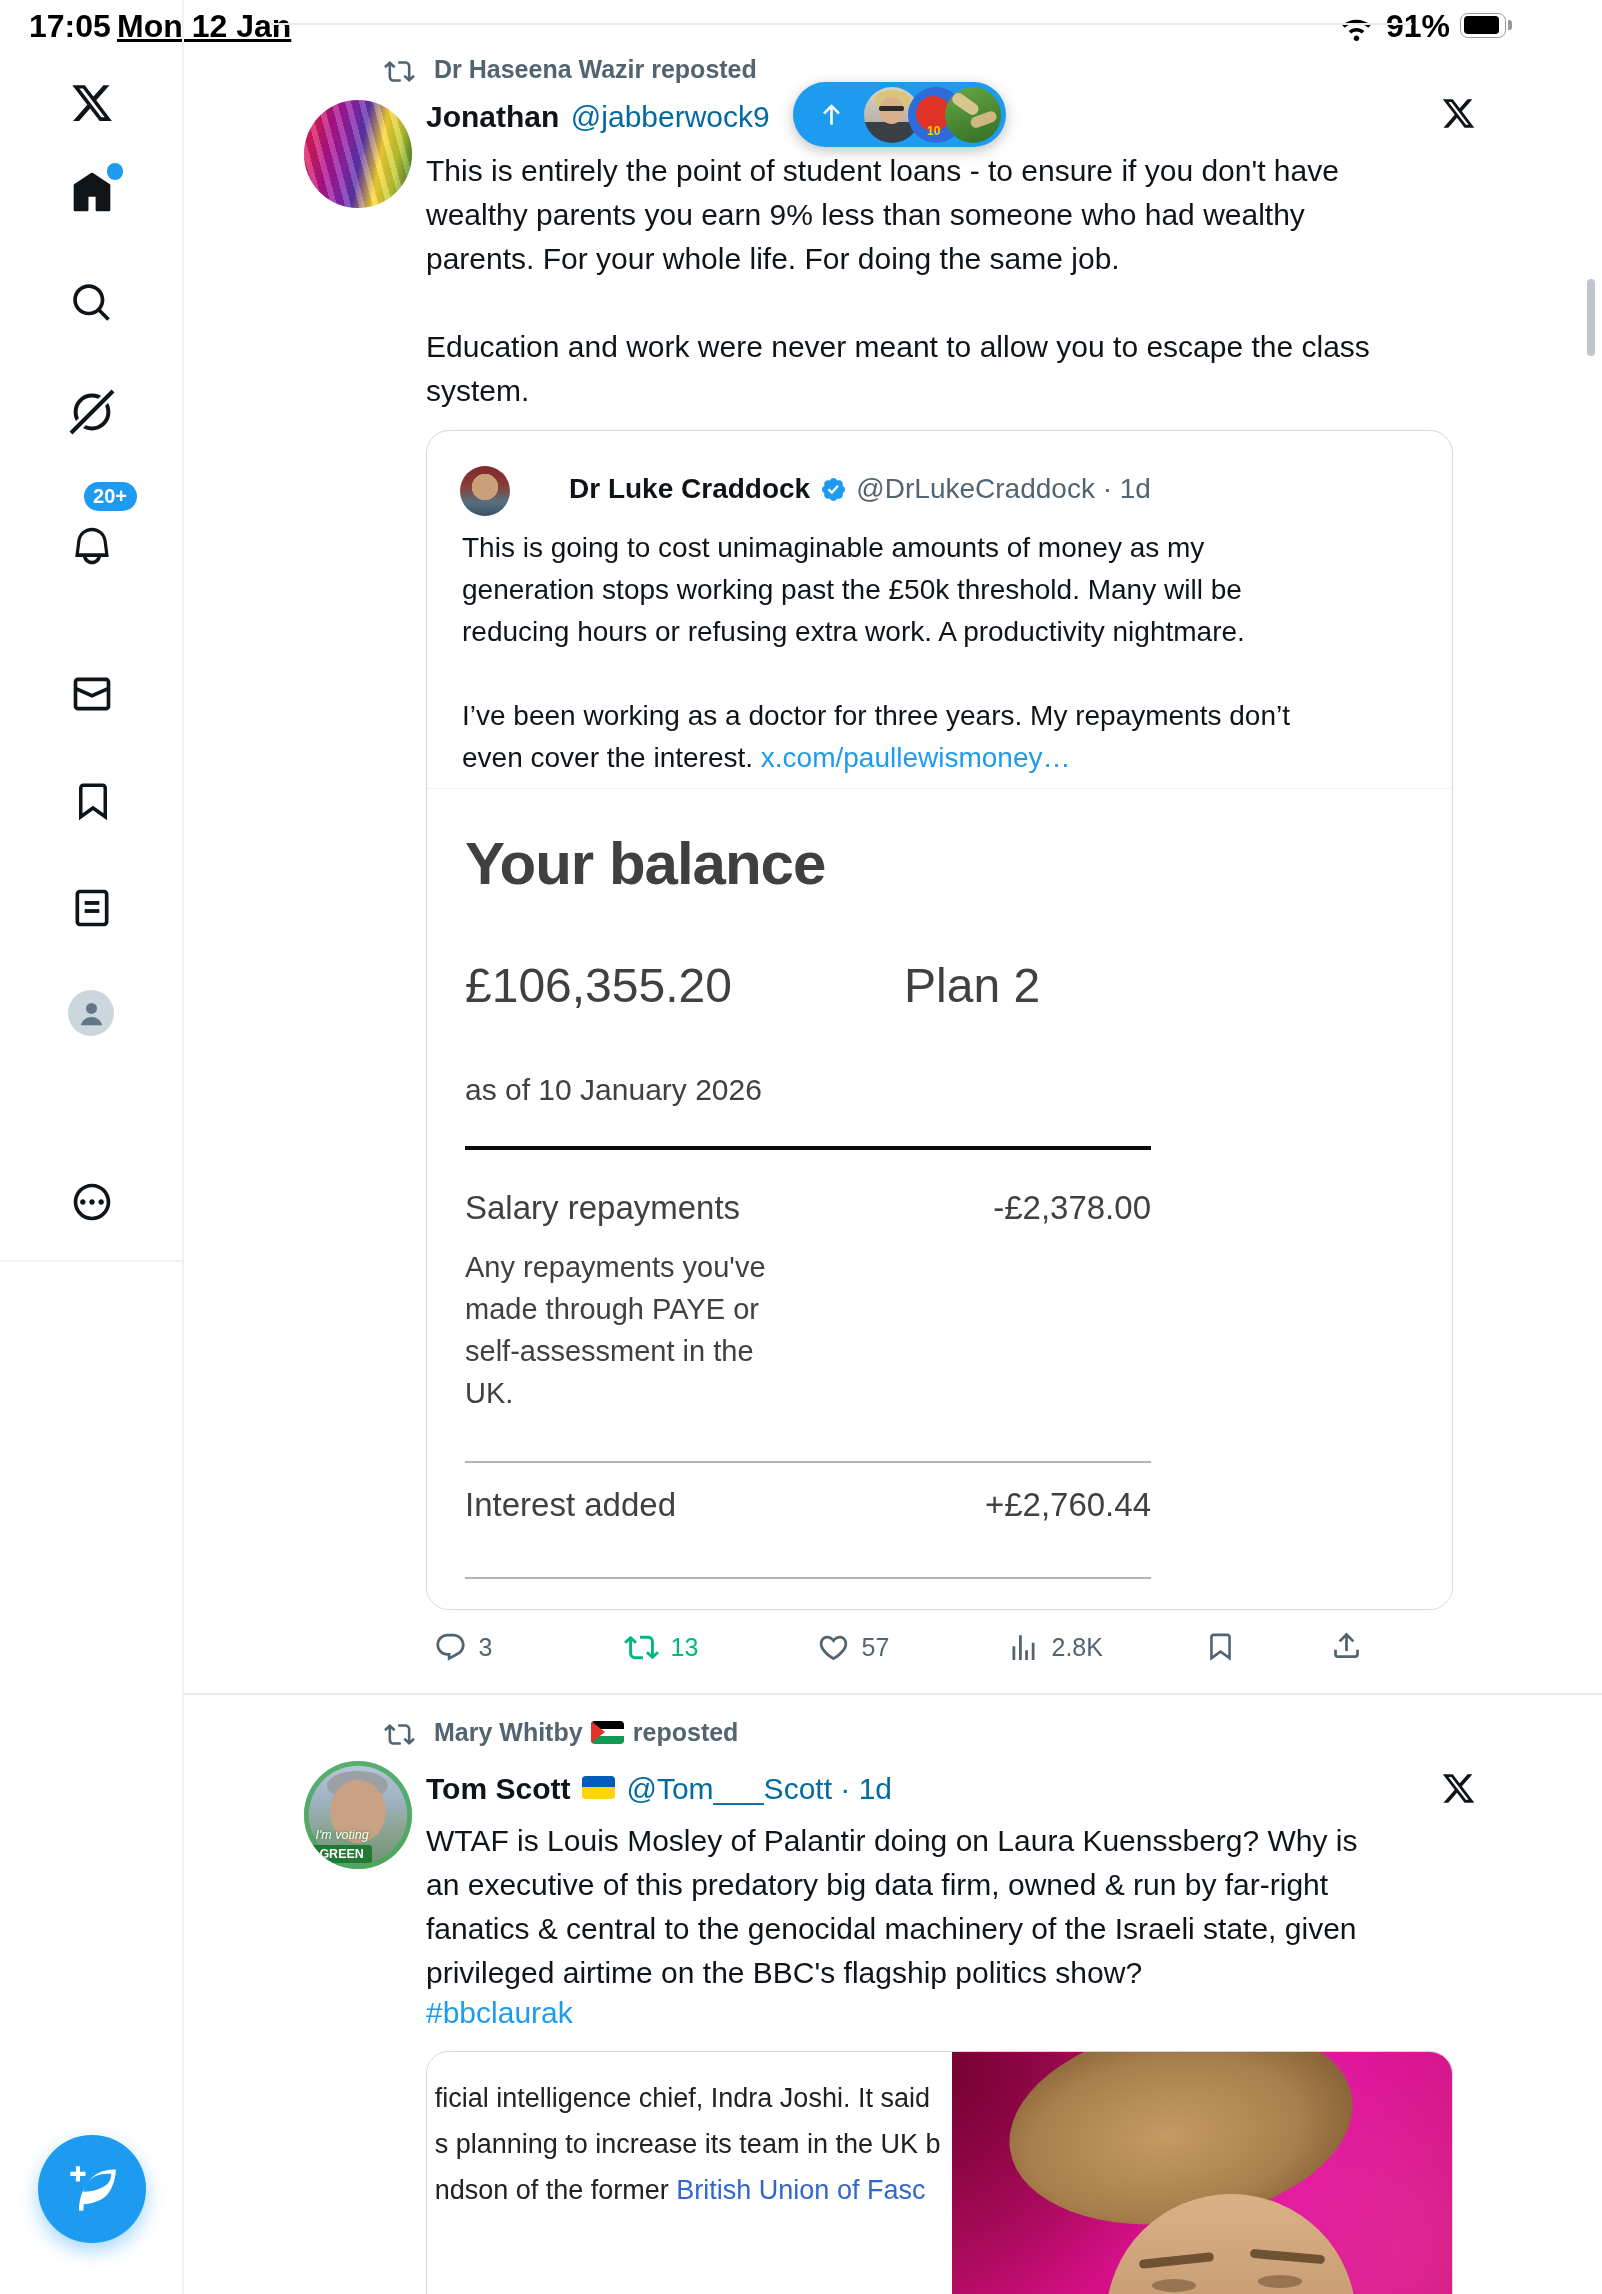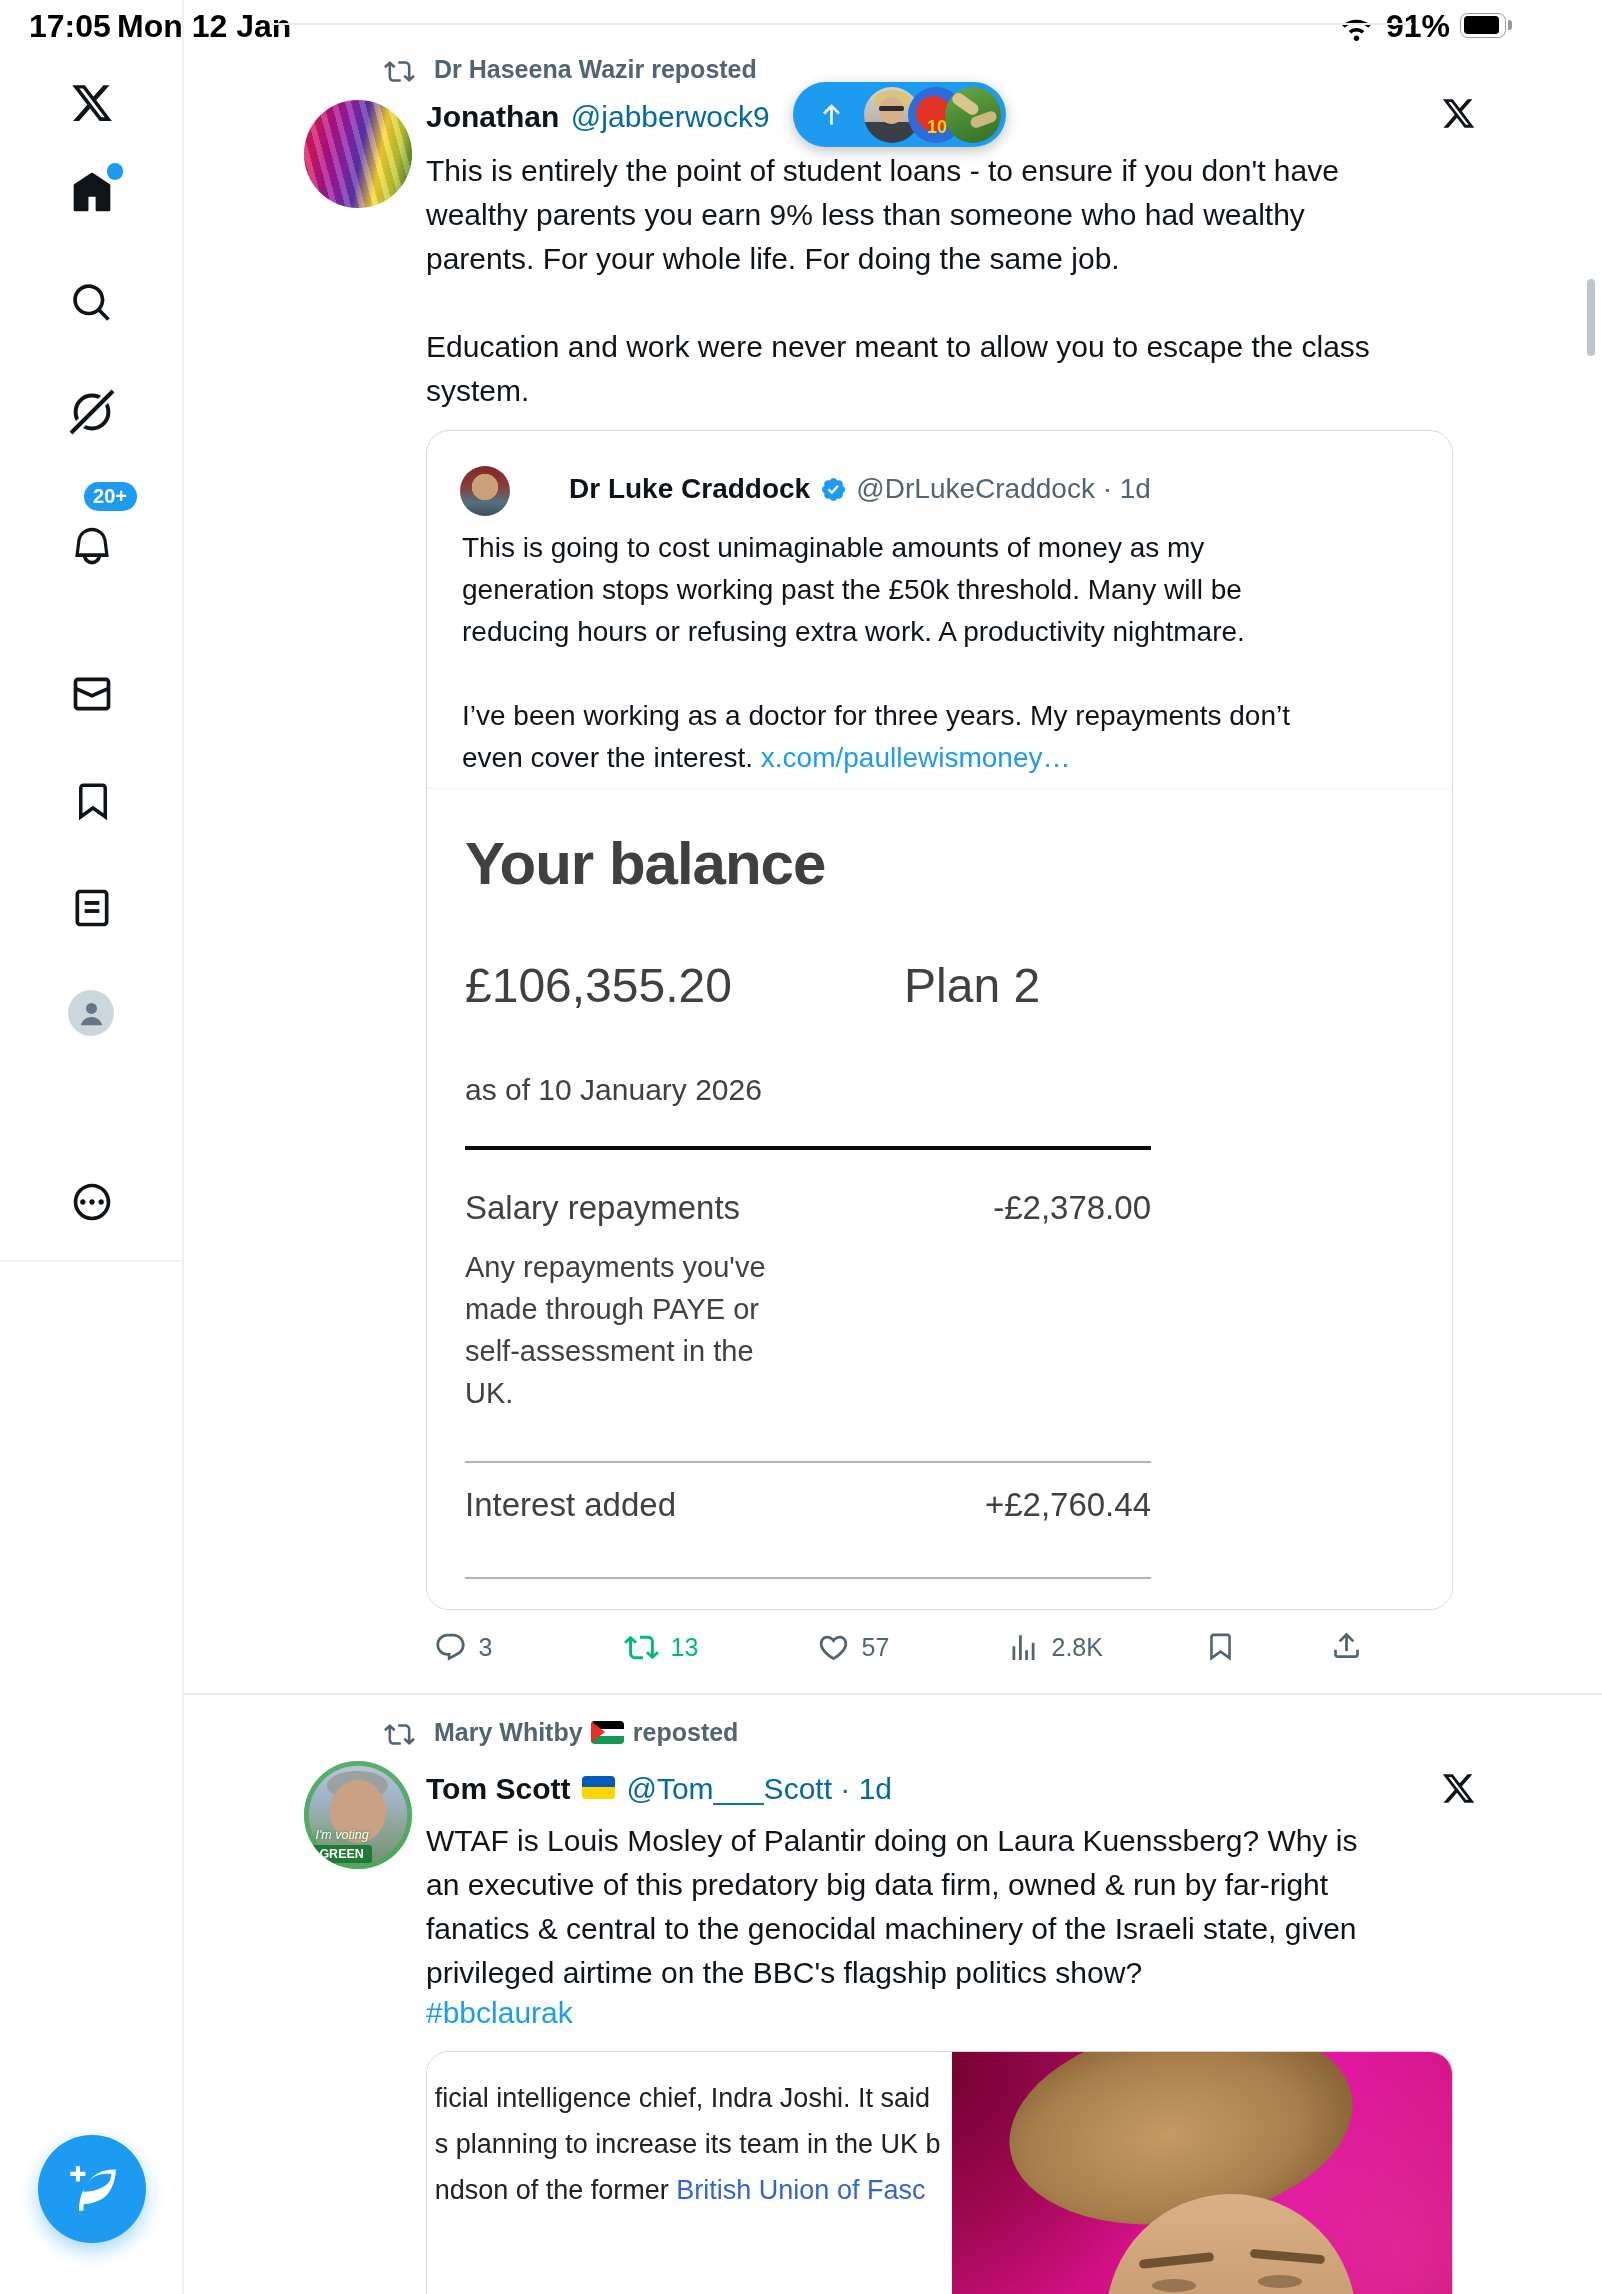--- a/index.html
+++ b/index.html
@@ -90,21 +90,21 @@
       box-shadow:0 7.7px 19px rgba(29,155,240,.4); display:flex; align-items:center; justify-content:center; }
 
   .scrollbar { left:1587px; top:279px; width:7.7px; height:77px; border-radius:3.8px; background:#aab3ba; opacity:.75; }
 </style>
 </head>
 <body>
 
 <div class="screen">
 
   <div class="abs sb-text" style="left:29px; top:7.7px;">17:05</div>
-  <div class="abs sb-text" style="left:117px; top:7.7px;">Mon 12 Jan</div>
+  <div class="abs sb-text" style="left:117px; top:7.7px;text-decoration:underline;">Mon 12 Jan</div>
   <div class="abs" style="left:1339px; top:11.5px;">
     <svg width="35" height="29" viewBox="0 0 24 20" fill="#000">
       <path d="M12 16.2c1.05 0 1.9.85 1.9 1.9S13.05 20 12 20s-1.9-.85-1.9-1.9.85-1.9 1.9-1.9z"></path>
       <path d="M6.6 13.1c3-2.8 7.8-2.8 10.8 0l-1.7 1.8c-2.05-1.9-5.35-1.9-7.4 0l-1.7-1.8z"></path>
       <path d="M2.2 9.1c5.45-5.1 14.15-5.1 19.6 0l-1.7 1.8C15.6 6.7 8.4 6.7 3.9 10.9L2.2 9.1z"></path>
     </svg>
   </div>
   <div class="abs sb-text" style="left:1386px; top:7.7px;">91%</div>
   <div class="abs" style="left:1460px; top:12.5px;">
     <div style="width:46px;height:25px;border:1.9px solid #9a9a9e;border-radius:7.7px;padding:2.9px;">
@@ -387,21 +387,21 @@
           <path d="M12 4l6.5 6.5-1.42 1.42L13 7.83V20h-2V7.83l-4.08 4.09L5.5 10.5 12 4z"></path>
         </svg>
     </span>
     <span class="pill-av" style="left:71px; z-index:1; background:linear-gradient(180deg,#d8d3c9 0%,#b9b3ac 62%,#3a3f45 63%);">
       <span style="position:absolute; left:9.6px; top:2.9px; width:37px; height:21px; border-radius:50%; background:#d9c47e;"></span>
       <span style="position:absolute; left:15.4px; top:10.6px; width:25px; height:27px; border-radius:50%; background:#d9b08c;"></span>
       <span style="position:absolute; left:15.4px; top:19px; width:25px; height:4.8px; background:#2b2b2b; border-radius:1.9px;"></span>
     </span>
     <span class="pill-av" style="left:115px; z-index:2; background:#2f6bd8;">
       <span style="position:absolute; left:7.7px; top:9.6px; width:35px; height:35px; border-radius:50%; background:#e03325; transform:rotate(-15deg);"></span>
-      <span style="position:absolute; left:19px; bottom:4.8px; color:#ffd400; font-size:18px; font-weight:800;">10</span>
+      <span style="position:absolute; left:19px; bottom:4.8px; color:#ffd400; font-size:12px; font-weight:800;">10</span>
     </span>
     <span class="pill-av" style="left:152px; z-index:3; background:linear-gradient(160deg,#6aa845 0%,#2e6e23 100%);">
       <span style="position:absolute; left:5.8px; top:11.5px; width:29px; height:11.5px; border-radius:5.8px; background:#d9c58f; transform:rotate(35deg);"></span>
       <span style="position:absolute; left:25px; top:27px; width:27px; height:10.6px; border-radius:5.8px; background:#cdb87f; transform:rotate(-20deg);"></span>
     </span>
   </div>
 
   <div class="abs fab">
     <span>
       <svg width="52" height="52" viewBox="0 0 24 24">

